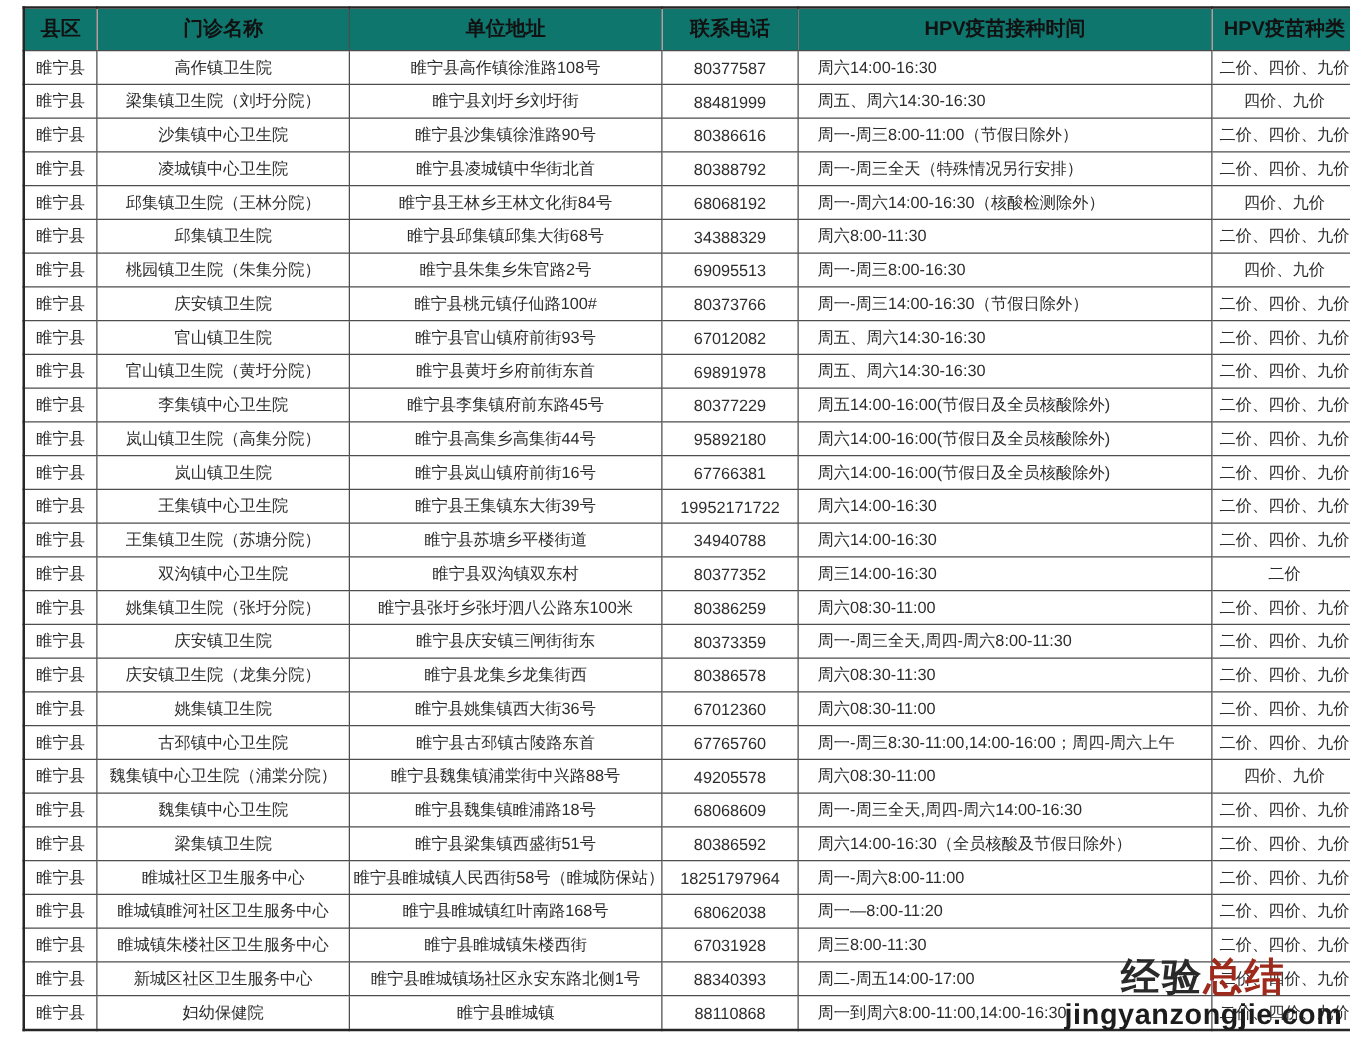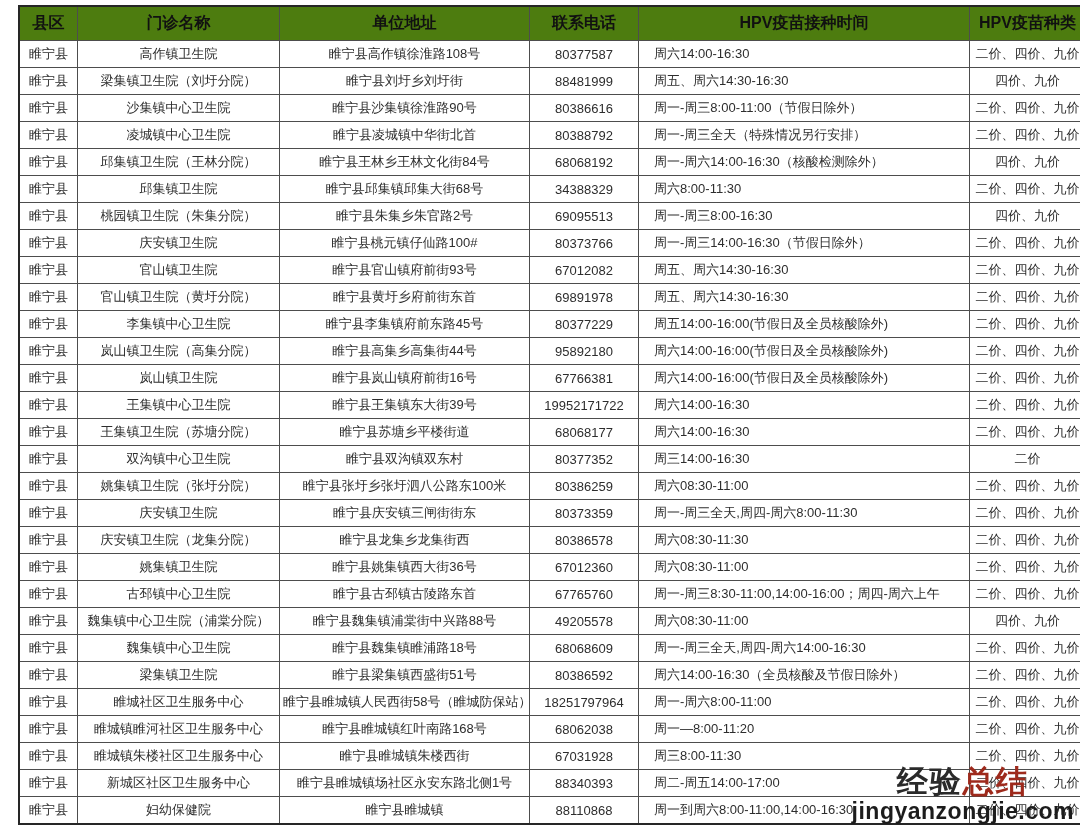--- a/index.html
+++ b/index.html
@@ -23,21 +23,21 @@
     text-align:center;
     vertical-align:middle;
     overflow:hidden;
     white-space:nowrap;
   }
   th{
     font-size:16px;
     font-weight:bold;
     color:#111111;
     height:33px;
-    background:#4d7c0f;
+    background:#0f766e;
     padding:0 2px;
   }
   td{
     font-size:13px;
     color:#2d2d2d;
     height:26px;
     padding:0 3px;
   }
   td.col-time{
     text-align:left;
@@ -199,21 +199,21 @@
         <td class="col-clinic">王集镇中心卫生院</td>
         <td class="col-address">睢宁县王集镇东大街39号</td>
         <td class="col-phone">19952171722</td>
         <td class="col-time">周六14:00-16:30</td>
         <td class="col-types">二价、四价、九价</td>
       </tr>
       <tr>
         <td class="col-county">睢宁县</td>
         <td class="col-clinic">王集镇卫生院（苏塘分院）</td>
         <td class="col-address">睢宁县苏塘乡平楼街道</td>
-        <td class="col-phone">68068177</td>
+        <td class="col-phone">34940788</td>
         <td class="col-time">周六14:00-16:30</td>
         <td class="col-types">二价、四价、九价</td>
       </tr>
       <tr>
         <td class="col-county">睢宁县</td>
         <td class="col-clinic">双沟镇中心卫生院</td>
         <td class="col-address">睢宁县双沟镇双东村</td>
         <td class="col-phone">80377352</td>
         <td class="col-time">周三14:00-16:30</td>
         <td class="col-types">二价</td>

